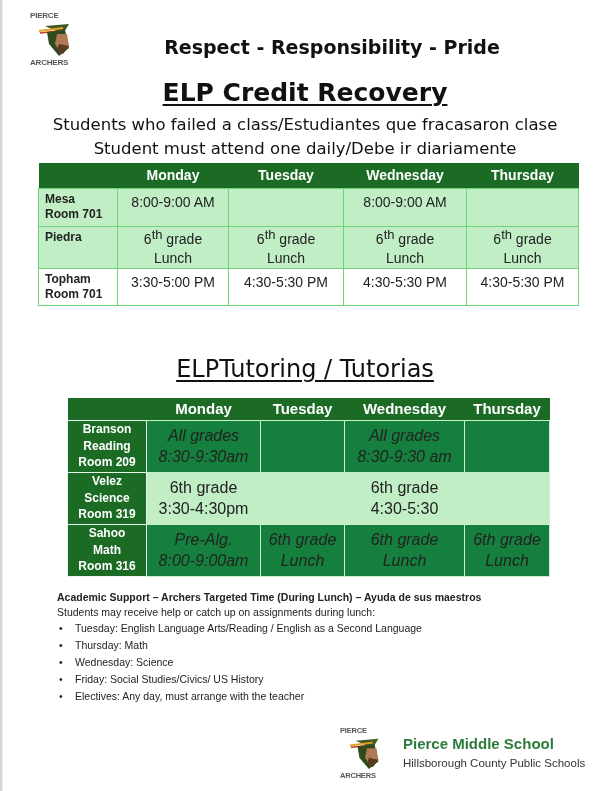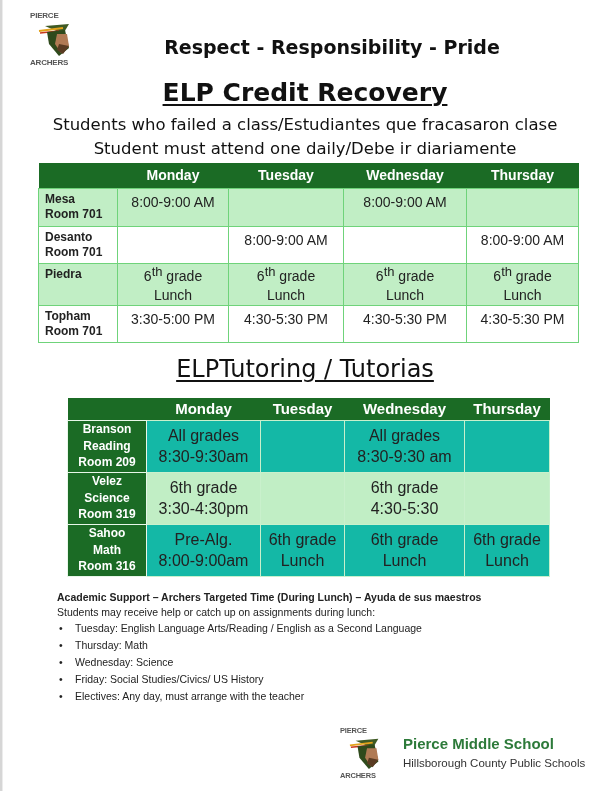--- a/index.html
+++ b/index.html
@@ -31,21 +31,21 @@
   sup { font-size: 13px; vertical-align: 5px; line-height: 0; }
 
   .title2 { position: absolute; left: 0; width: 610px; top: 355px; text-align: center; font-family: "DejaVu Sans", sans-serif; font-size: 24px; }
   .title2 span { text-decoration: underline; text-underline-offset: 3px; text-decoration-thickness: 2px; }
 
   
   #t2 { left: 67px; top: 398px; width: 482px; }
   #t2 th { background: #1b6b25; color: #fff; font-size: 15px; font-weight: bold; height: 22px; text-align: center; border: none; }
   #t2 td { font-size: 16px; text-align: center; vertical-align: middle; height: 52px; line-height: 21px; color: #222; border: 1px solid #c9f0cc; }
   #t2 td.lbl { background: #1b6b25; color: #fff; font-size: 12px; font-weight: bold; line-height: 16.5px; border: 1px solid #e8f7e9; }
-  #t2 tr.d td.c { background: #14b8a6; }
+  #t2 tr.d td.c { background: #15803d; font-style: italic; }
   #t2 tr.l td.c { background: #c1eec5; }
 
   .support { position: absolute; left: 57px; top: 591px; font-size: 10.5px; color: #222; width: 520px; }
   .support .head { font-weight: bold; font-size: 10.5px; margin-bottom: 3px; }
   .support .intro { margin-bottom: 2px; }
   .support ul { list-style: none; }
   .support li { position: relative; padding-left: 18px; height: 17px; line-height: 17px; }
   .support li::before { content: "•"; position: absolute; left: 2px; top: 0; }
 
   .footer-name { position: absolute; left: 403px; top: 735px; color: #2d7a3a; font-weight: bold; font-size: 15px; }
@@ -93,30 +93,20 @@
   <tr class="g" style="height:38px">
     <td class="lbl">
           <div>Mesa</div>
           <div>Room 701</div>
         </td>
     <td>8:00-9:00 AM</td>
     <td></td>
     <td>8:00-9:00 AM</td>
     <td></td>
   </tr>
-  <tr class="w" style="height:37px">
-    <td class="lbl">
-          <div>Desanto</div>
-          <div>Room 701</div>
-        </td>
-    <td></td>
-    <td>8:00-9:00 AM</td>
-    <td></td>
-    <td>8:00-9:00 AM</td>
-  </tr>
   <tr class="g" style="height:42px">
     <td class="lbl">
           <div>Piedra</div>
         </td>
     <td class="two">
           <div><span>6</span><sup>th</sup><span> grade</span></div>
           <div>Lunch</div>
         </td>
     <td class="two">
           <div><span>6</span><sup>th</sup><span> grade</span></div>

